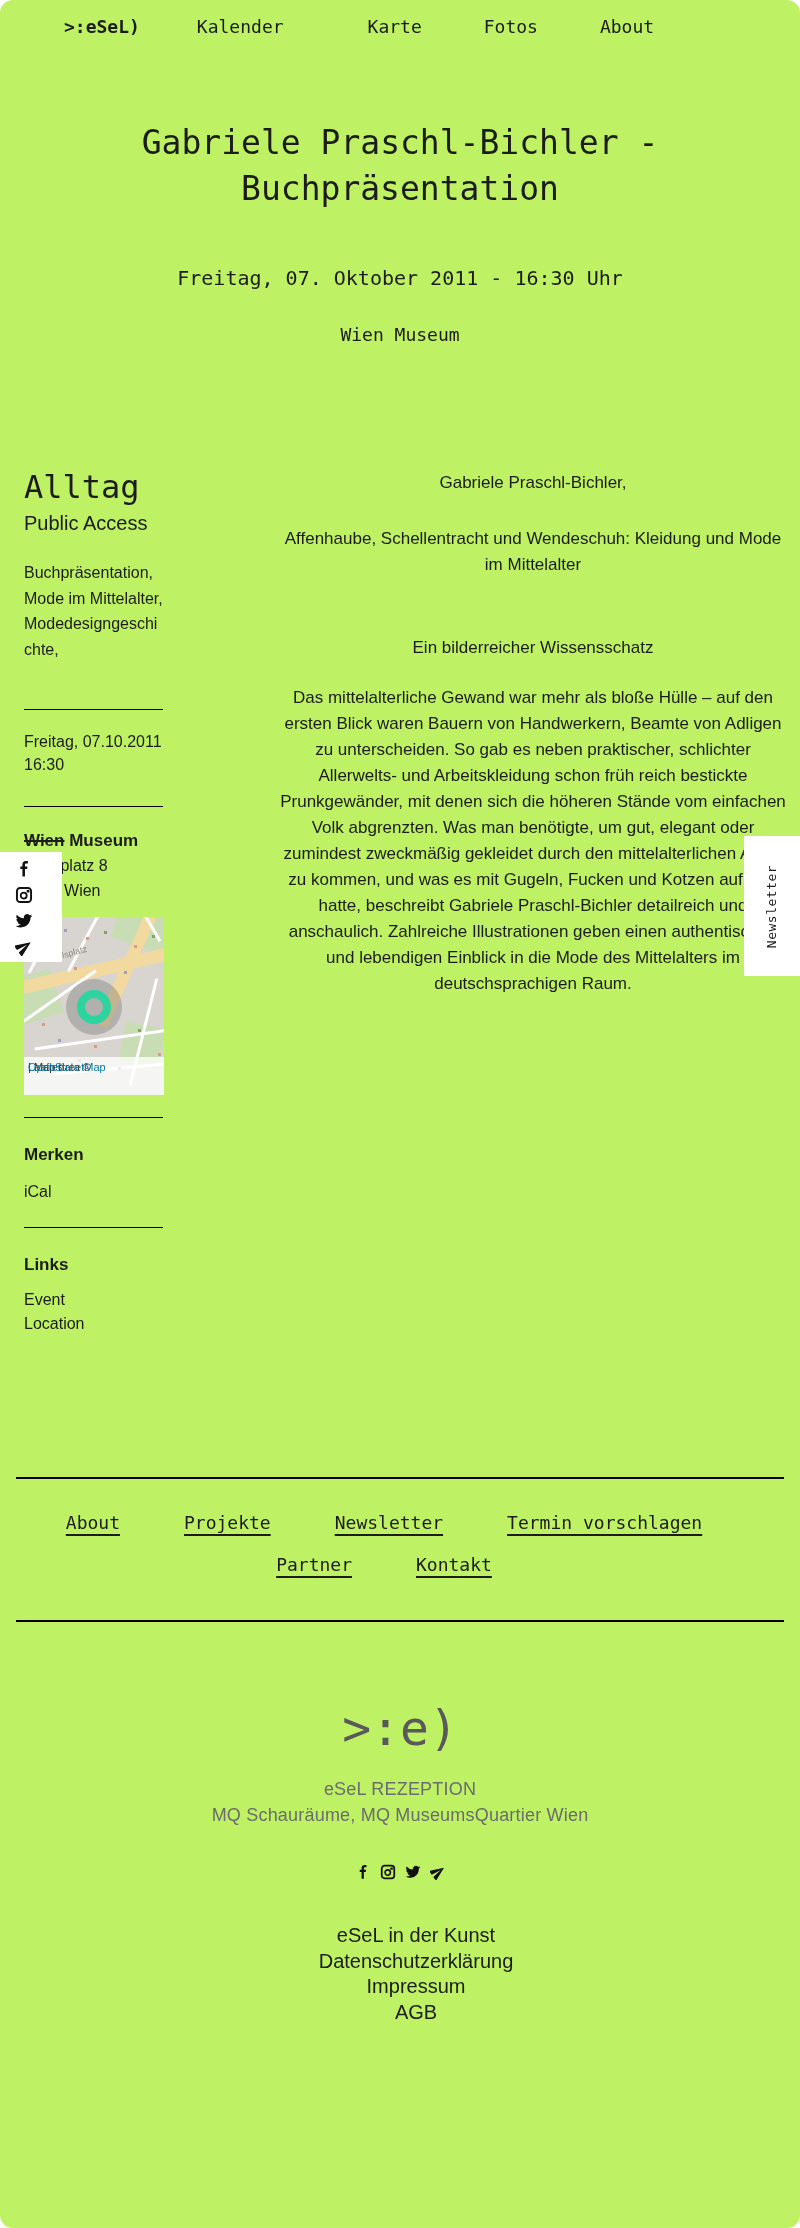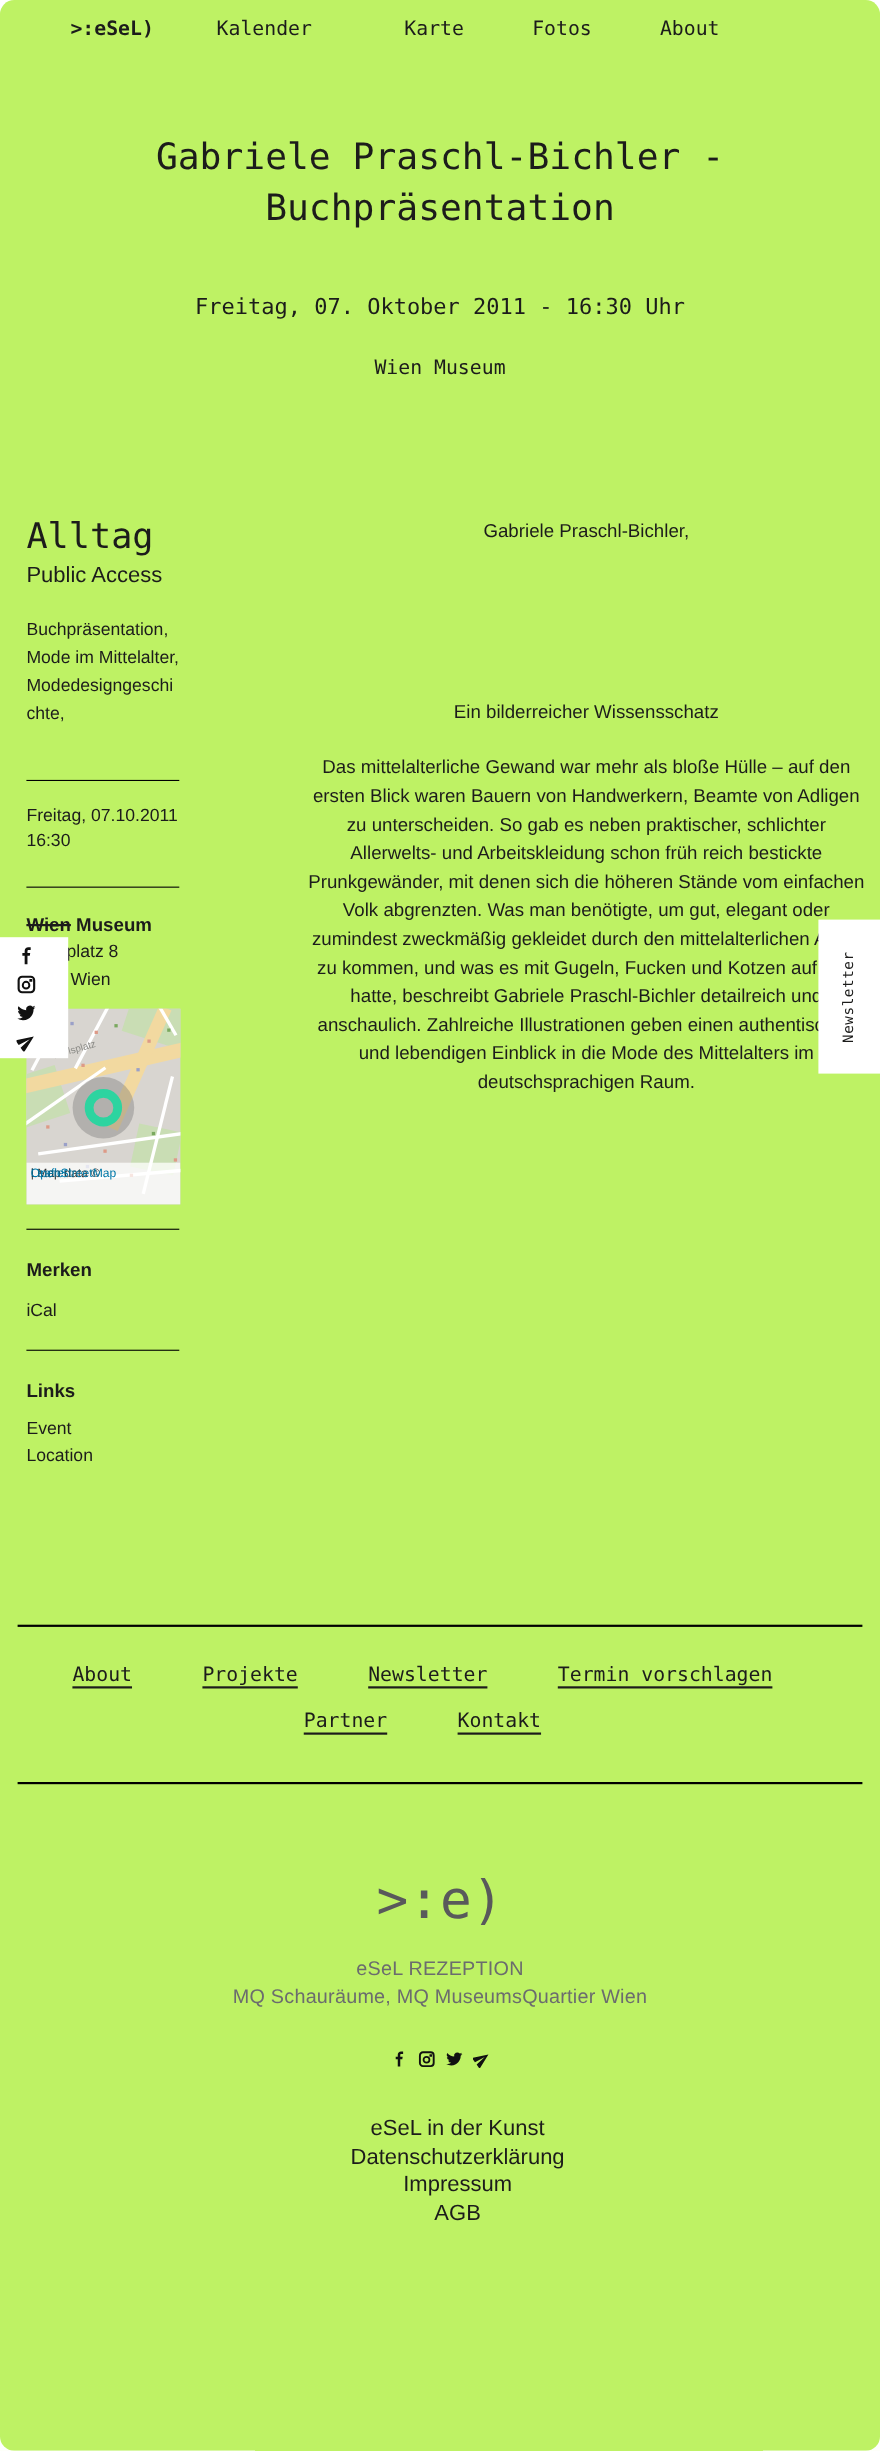--- a/index.html
+++ b/index.html
@@ -168,20 +168,21 @@
       </svg>
     <svg class="icon18" viewBox="0 0 24 24">
         <path fill="#111" d="M23 4.9c-.8.4-1.7.6-2.6.8a4.5 4.5 0 0 0 2-2.5c-.9.5-1.9.9-2.9 1.1a4.5 4.5 0 0 0-7.7 4.1A12.8 12.8 0 0 1 2.5 3.7a4.5 4.5 0 0 0 1.4 6 4.4 4.4 0 0 1-2-.6v.1a4.5 4.5 0 0 0 3.6 4.4 4.6 4.6 0 0 1-2 .1 4.5 4.5 0 0 0 4.2 3.1A9 9 0 0 1 1 18.6a12.7 12.7 0 0 0 6.9 2c8.3 0 12.8-6.9 12.8-12.8v-.6c.9-.6 1.6-1.4 2.3-2.3z"></path>
       </svg>
     <svg class="icon18" viewBox="0 0 24 24">
         <path fill="#111" transform="rotate(-35 12 12)" d="M2.01 21L23 12 2.01 3 2 10l15 2-15 2z"></path>
       </svg>
   </div>
 
   <div class="abs main-col m-author">Gabriele Praschl-Bichler,</div>
+  <div class="abs main-col m-book">Affenhaube, Schellentracht und Wendeschuh: Kleidung und Mode im Mittelalter</div>
   <div class="abs main-col m-sub">Ein bilderreicher Wissensschatz</div>
   <div class="abs main-col m-body">Das mittelalterliche Gewand war mehr als bloße Hülle – auf den ersten Blick waren Bauern von Handwerkern, Beamte von Adligen zu unterscheiden. So gab es neben praktischer, schlichter Allerwelts- und Arbeitskleidung schon früh reich bestickte Prunkgewänder, mit denen sich die höheren Stände vom einfachen Volk abgrenzten. Was man benötigte, um gut, elegant oder zumindest zweckmäßig gekleidet durch den mittelalterlichen Alltag zu kommen, und was es mit Gugeln, Fucken und Kotzen auf sich hatte, beschreibt Gabriele Praschl-Bichler detailreich und anschaulich. Zahlreiche Illustrationen geben einen authentischen und lebendigen Einblick in die Mode des Mittelalters im deutschsprachigen Raum.</div>
 
   <div class="abs nl-tab">
       <span class="mono">Newsletter</span>
     </div>
 
   <div class="abs f-hr fhr1"></div>
   <div class="abs f-nav mono">
     <a>About</a>

